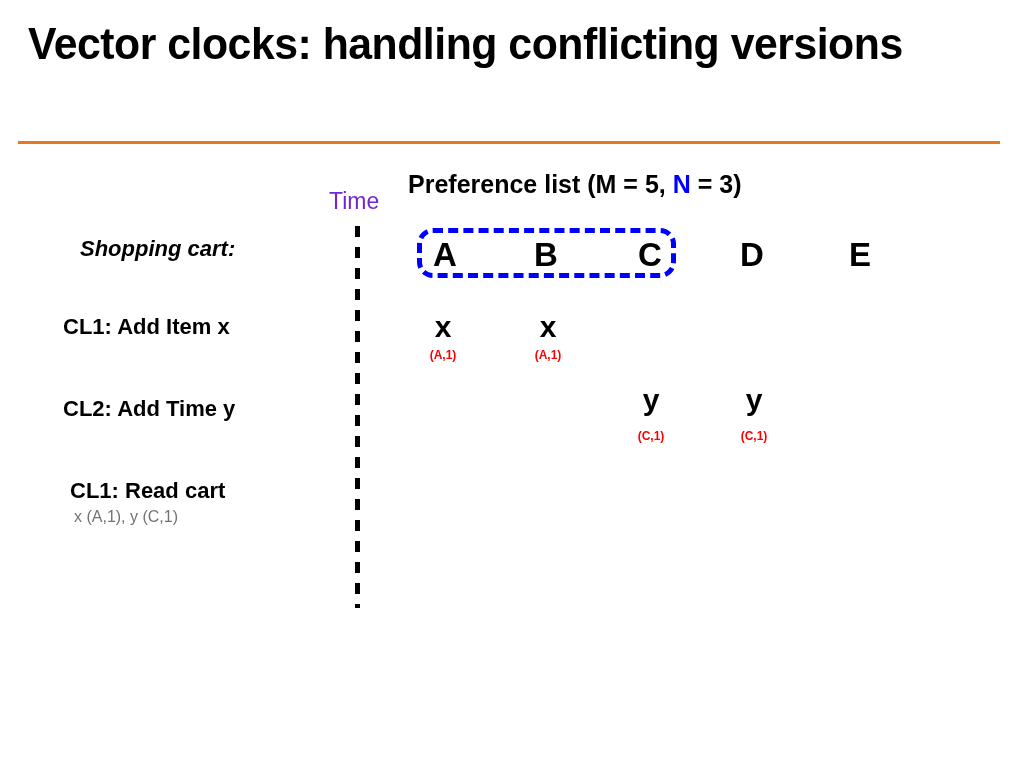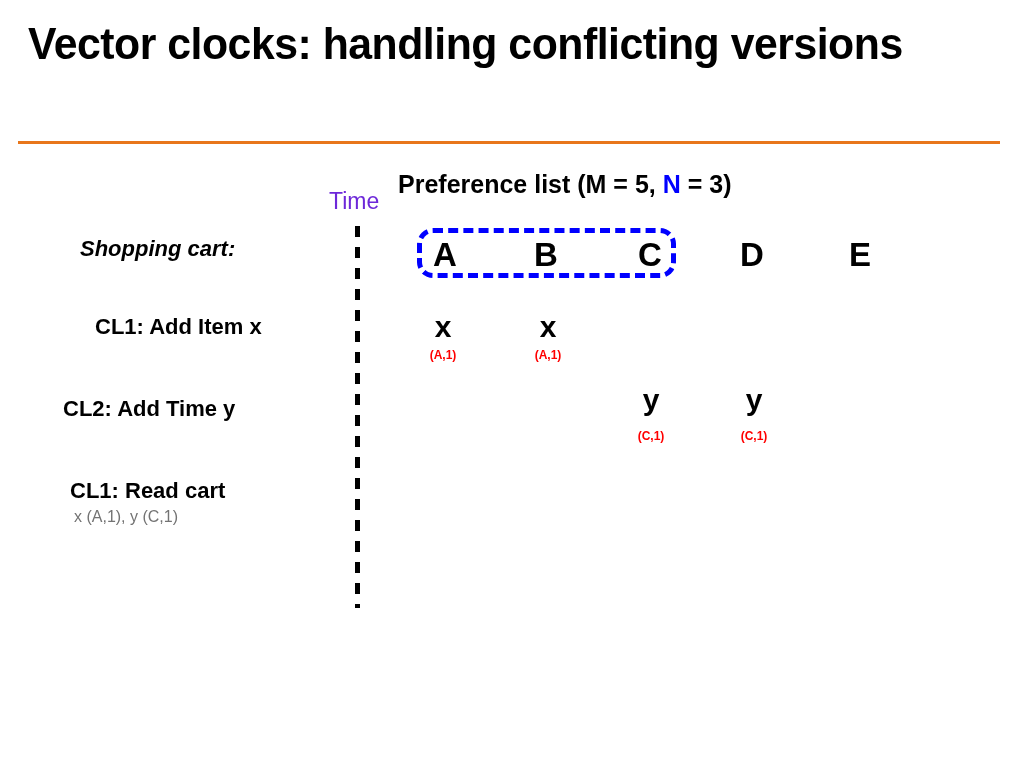--- a/index.html
+++ b/index.html
@@ -70,21 +70,21 @@
     width: 0;
     height: 0;
     border-left: 16px solid transparent;
     border-right: 16px solid transparent;
     border-top: 24px solid #000000;
   }
 
   
   .pref-header {
     position: absolute;
-    left: 398px;
+    left: 408px;
     top: 170px;
     font-size: 25px;
     font-weight: bold;
     color: #000000;
     white-space: nowrap;
   }
   .pref-header .blue { color: #0000FF; }
 
   
   .node {
@@ -174,21 +174,21 @@
   <div id="node-layer">
       <div class="node" style="left: 445px;">A</div>
       <div class="node" style="left: 546px;">B</div>
       <div class="node" style="left: 650px;">C</div>
       <div class="node" style="left: 752px;">D</div>
       <div class="node" style="left: 860px;">E</div>
     </div>
 
   <div id="step-layer">
       <div class="step-label" style="left: 80px; top: 236px; font-style: italic;">Shopping cart:</div>
-      <div class="step-label" style="left: 63px; top: 314px; margin-left: 32px;">CL1: Add Item x</div>
+      <div class="step-label" style="left: 63px; top: 314px;">CL1: Add Item x</div>
       <div class="step-label" style="left: 63px; top: 396px;">CL2: Add Time y</div>
       <div class="step-label" style="left: 70px; top: 478px;">CL1: Read cart</div>
       <div class="step-sub" style="left: 74px; top: 508px;">x (A,1), y (C,1)</div>
     </div>
 
   <div id="write-layer">
       <div class="item-glyph" style="left: 443px; top: 310px;">x</div>
       <div class="item-vc" style="left: 443px; top: 348px;">(A,1)</div>
       <div class="item-glyph" style="left: 548px; top: 310px;">x</div>
       <div class="item-vc" style="left: 548px; top: 348px;">(A,1)</div>

